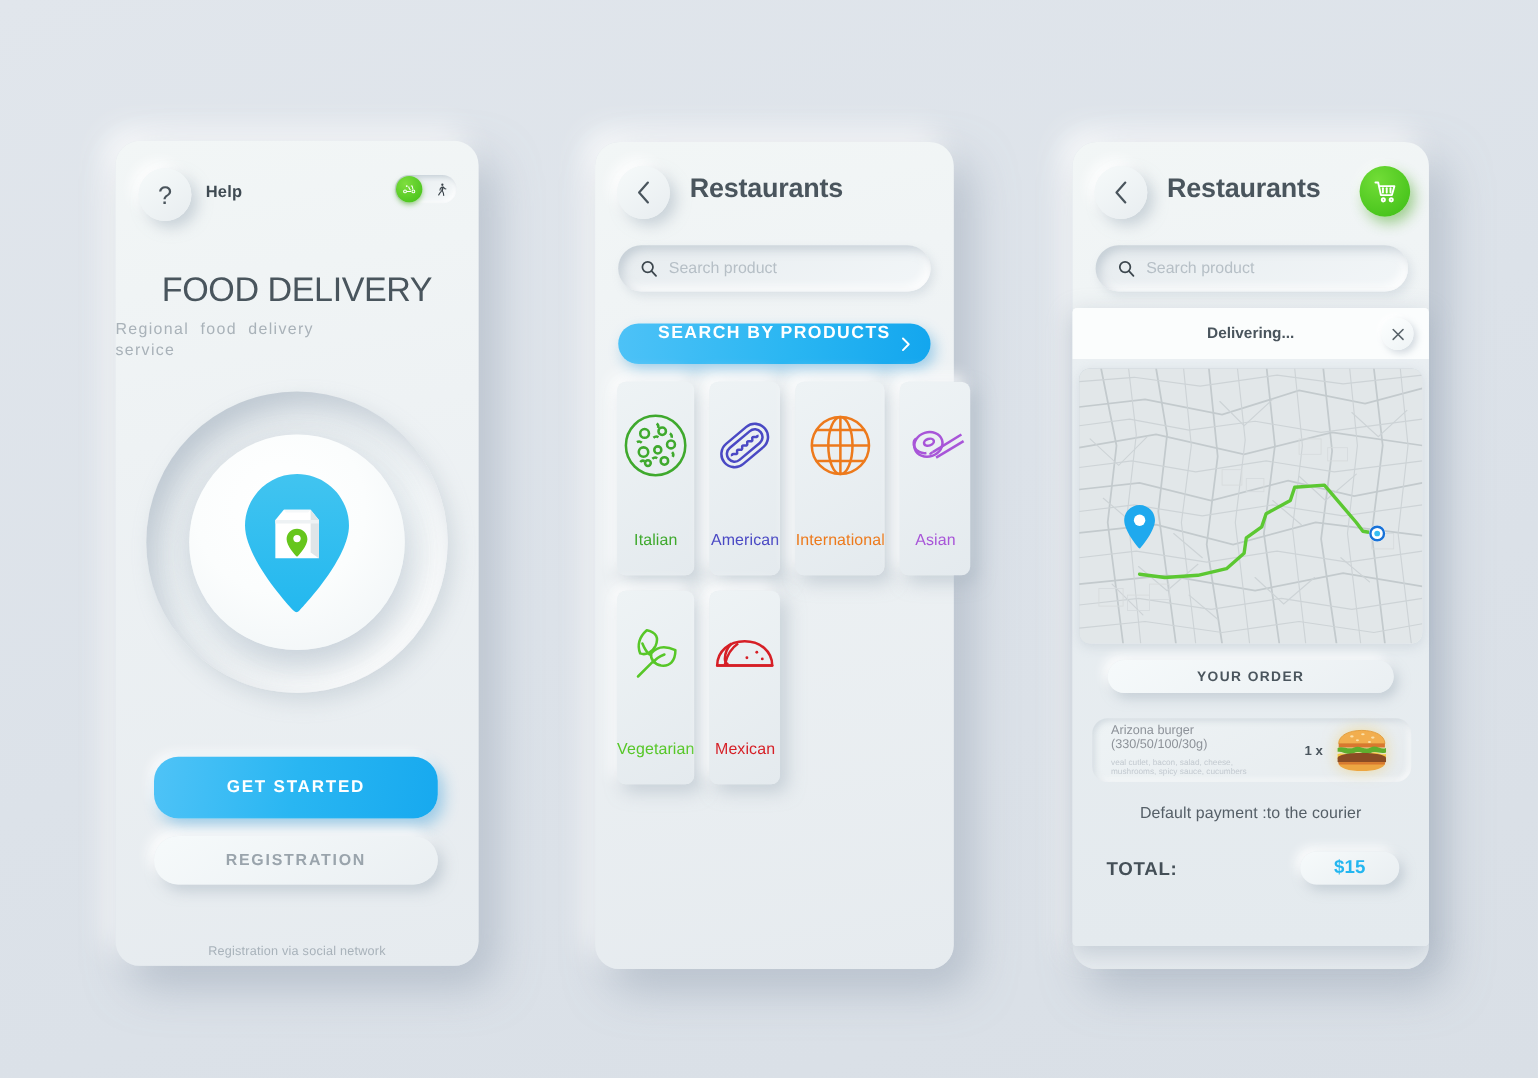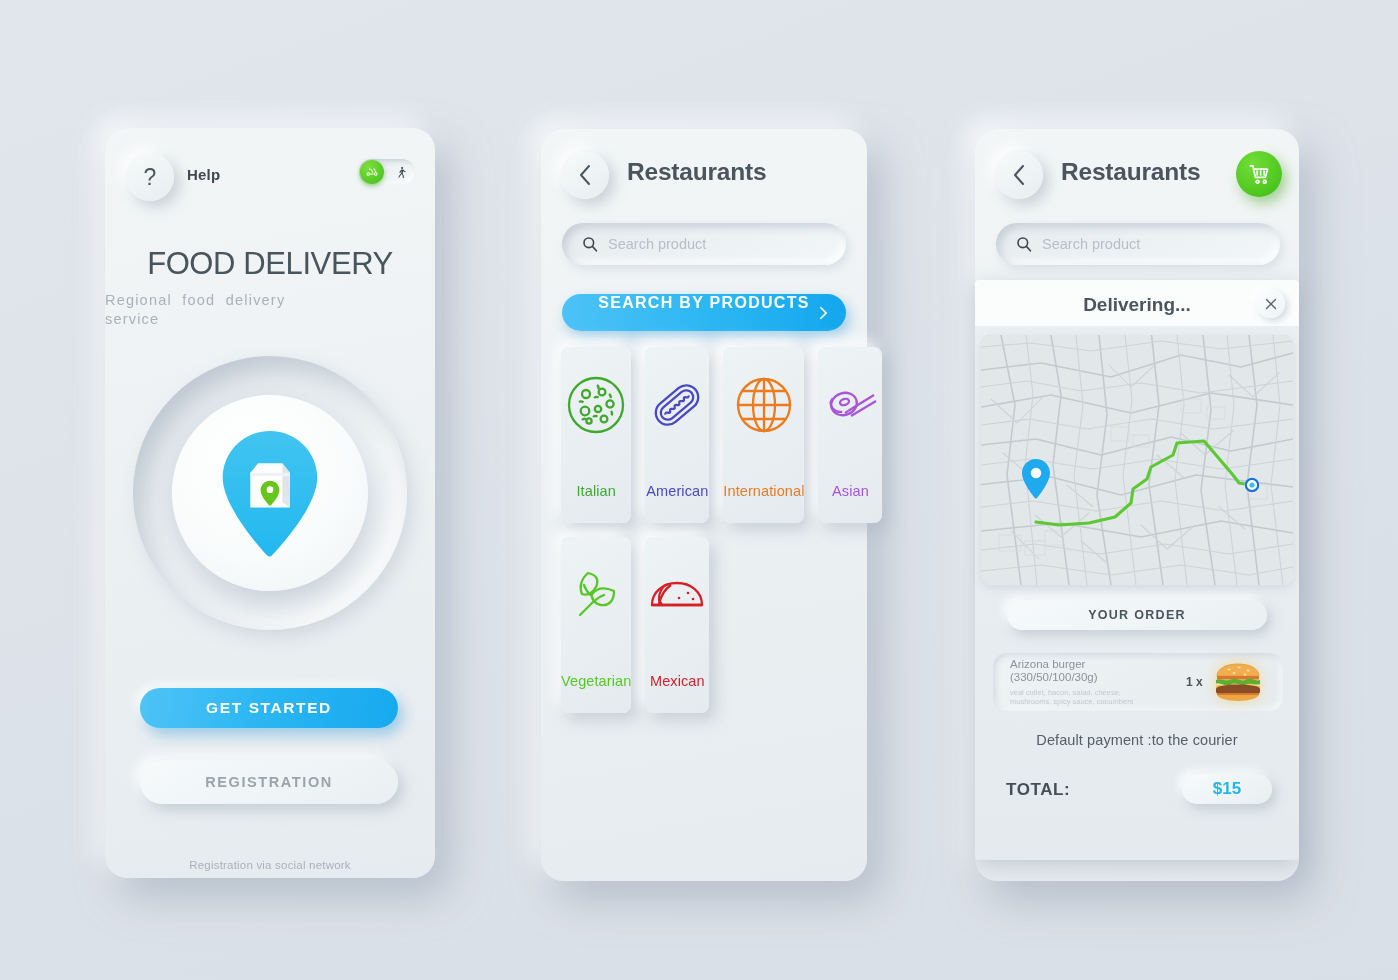--- a/index.html
+++ b/index.html
@@ -54,21 +54,21 @@
     box-shadow: inset 10px 12px 24px rgba(157,171,185,.55), inset -12px -12px 26px rgba(255,255,255,.9),
                 6px 8px 18px rgba(163,177,190,.35);
     display:flex; align-items:center; justify-content:center; }
   .hero-inner { width:196px; height:196px; border-radius:50%;
     background: radial-gradient(circle at 42% 34%, #ffffff 0%, #fbfdfd 45%, #eef3f5 100%);
     box-shadow: 0 10px 28px rgba(160,174,188,.45);
     display:flex; align-items:center; justify-content:center; }
   .hero-inner svg { width:112px; height:128px; }
 
   .btn-primary {
-    position:absolute; left:35px; width:258px; height:40px; border:none; border-radius:22px;
+    position:absolute; left:35px; width:258px; height:56px; border:none; border-radius:22px;
     background: linear-gradient(100deg,#4fc3f7 0%, #29b6f2 50%, #17a9ef 100%);
     color:#fff; font-size:15.5px; font-weight:700; letter-spacing:1.6px; cursor:pointer;
     box-shadow: 5px 7px 14px rgba(41,150,215,.4), -4px -4px 10px rgba(255,255,255,.8);
     font-family:"Liberation Sans",sans-serif;
   }
   #get-started { top:560px; }
   .btn-ghost {
     position:absolute; left:35px; top:632px; width:258px; height:44px; border:none; border-radius:22px;
     background: linear-gradient(150deg,#f6fafb,#eaeff2);
     color:#9aa4ac; font-size:14.5px; font-weight:700; letter-spacing:1.6px; cursor:pointer;
@@ -117,21 +117,21 @@
     border:none; cursor:pointer; display:flex; align-items:center; justify-content:center;
     background: radial-gradient(circle at 36% 28%, #72dd37, #3cbd14);
     box-shadow: 4px 6px 13px rgba(60,160,20,.45), -3px -3px 9px rgba(255,255,255,.65); }
   .cart-btn svg { width:23px; height:23px; }
 
   .delivering-panel {
     position:absolute; left:0px; top:151px; width:324px; height:580px; border-radius:4px;
     background: linear-gradient(180deg,#fbfdfd 0%, #fbfdfd 46px, #eaeff2 46px, #e4eaee 100%);
     box-shadow: 0 6px 22px rgba(150,165,180,.45); }
   .delivering-title { position:absolute; left:0; top:14px; width:100%; text-align:center;
-    font-size:19px; font-weight:700; color:#4a555d; }
+    font-size:14px; font-weight:700; color:#4a555d; }
   .close-circle { position:absolute; right:14px; top:9px; width:29px; height:29px; border-radius:50%;
     display:flex; align-items:center; justify-content:center; cursor:pointer;
     background: linear-gradient(145deg,#fdffff,#eef3f5);
     box-shadow: 3px 3px 7px rgba(163,177,190,.45), -3px -3px 7px rgba(255,255,255,.95); }
   .close-circle svg { width:12px; height:12px; }
 
   .map-box { position:absolute; left:6px; top:55px; width:312px; height:250px; border-radius:10px;
     overflow:hidden; background:#e3e8ea;
     box-shadow: inset 3px 3px 8px rgba(163,177,190,.55), inset -3px -3px 8px rgba(255,255,255,.8),
                 0 3px 10px rgba(163,177,190,.3); }

